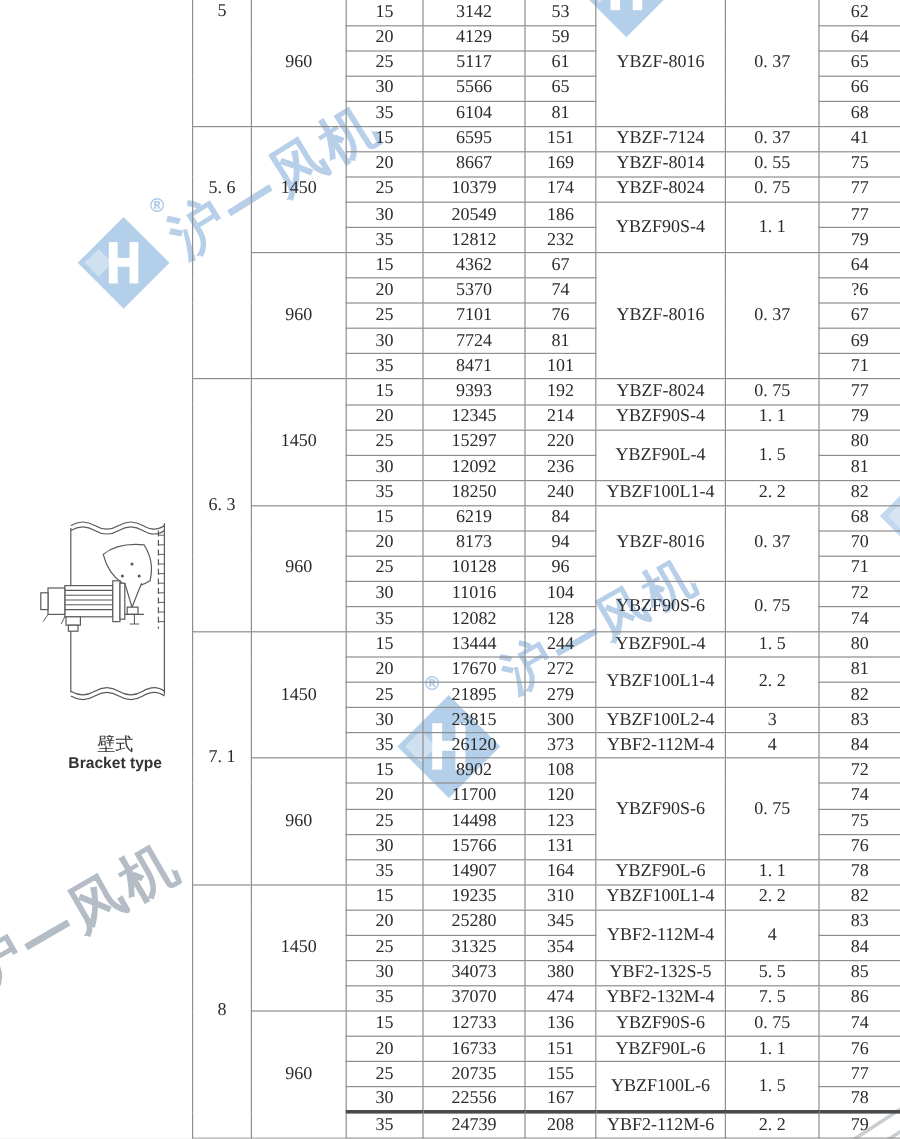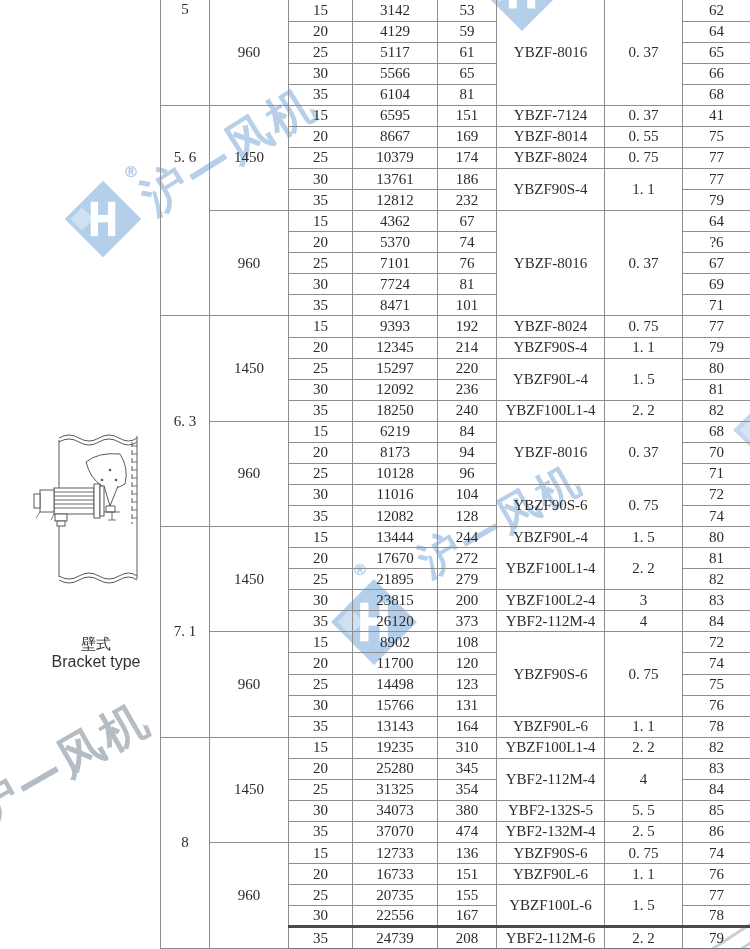--- a/index.html
+++ b/index.html
@@ -31,22 +31,22 @@
     font-family:"DejaVu Sans",sans-serif;font-weight:bold;letter-spacing:3px;
     color:#b7cfe9;transform-origin:0 50%;white-space:nowrap;
   }
   .wm-reg{position:absolute;font-family:"DejaVu Sans",sans-serif;color:#b2cde9;font-weight:bold;}
   
   .diagram{position:absolute;z-index:2;}
   .diagram-label{
     position:absolute;left:46px;top:612px;width:100px;text-align:center;z-index:2;
     color:#333;line-height:1.15;
   }
-  .diagram-label .cn{font-size:15px;font-family:"DejaVu Sans",sans-serif;margin-top:24px;}
-  .diagram-label .en{font-size:16px;font-family:"Liberation Sans",sans-serif;}
+  .diagram-label .cn{font-size:15px;font-family:"DejaVu Sans",sans-serif;}
+  .diagram-label .en{font-size:13px;font-family:"Liberation Sans",sans-serif;font-weight:bold;}
   .corner-streak{position:absolute;background:#c9ced3;z-index:1;}
 </style>
 </head>
 <body>
 
 <div id="page">
 
   <div class="wm" style="left:478px;top:-54px;width:88px;height:88px;">
     <svg width="88" height="88" viewBox="0 0 100 100">
       <g transform="rotate(-45 50 50)">
@@ -210,21 +210,21 @@
         <tr>
           <td>25</td>
           <td>10379</td>
           <td>174</td>
           <td rowspan="1">YBZF-8024</td>
           <td rowspan="1">0. 75</td>
           <td>77</td>
         </tr>
         <tr>
           <td>30</td>
-          <td>13761</td>
+          <td>20549</td>
           <td>186</td>
           <td rowspan="2">YBZF90S-4</td>
           <td rowspan="2">1. 1</td>
           <td>77</td>
         </tr>
         <tr>
           <td>35</td>
           <td>12812</td>
           <td>232</td>
           <td>79</td>
@@ -361,21 +361,21 @@
         </tr>
         <tr>
           <td>25</td>
           <td>21895</td>
           <td>279</td>
           <td>82</td>
         </tr>
         <tr>
           <td>30</td>
           <td>23815</td>
-          <td>200</td>
+          <td>300</td>
           <td rowspan="1">YBZF100L2-4</td>
           <td rowspan="1">3</td>
           <td>83</td>
         </tr>
         <tr>
           <td>35</td>
           <td>26120</td>
           <td>373</td>
           <td rowspan="1">YBF2-112M-4</td>
           <td rowspan="1">4</td>
@@ -403,21 +403,21 @@
           <td>75</td>
         </tr>
         <tr>
           <td>30</td>
           <td>15766</td>
           <td>131</td>
           <td>76</td>
         </tr>
         <tr>
           <td>35</td>
-          <td>13143</td>
+          <td>14907</td>
           <td>164</td>
           <td rowspan="1">YBZF90L-6</td>
           <td rowspan="1">1. 1</td>
           <td>78</td>
         </tr>
         <tr>
           <td rowspan="10" class="c-size">
             <div>8</div>
           </td>
           <td rowspan="5">1450</td>
@@ -448,21 +448,21 @@
           <td>380</td>
           <td rowspan="1">YBF2-132S-5</td>
           <td rowspan="1">5. 5</td>
           <td>85</td>
         </tr>
         <tr>
           <td>35</td>
           <td>37070</td>
           <td>474</td>
           <td rowspan="1">YBF2-132M-4</td>
-          <td rowspan="1">2. 5</td>
+          <td rowspan="1">7. 5</td>
           <td>86</td>
         </tr>
         <tr>
           <td rowspan="5">960</td>
           <td>15</td>
           <td>12733</td>
           <td>136</td>
           <td rowspan="1">YBZF90S-6</td>
           <td rowspan="1">0. 75</td>
           <td>74</td>

